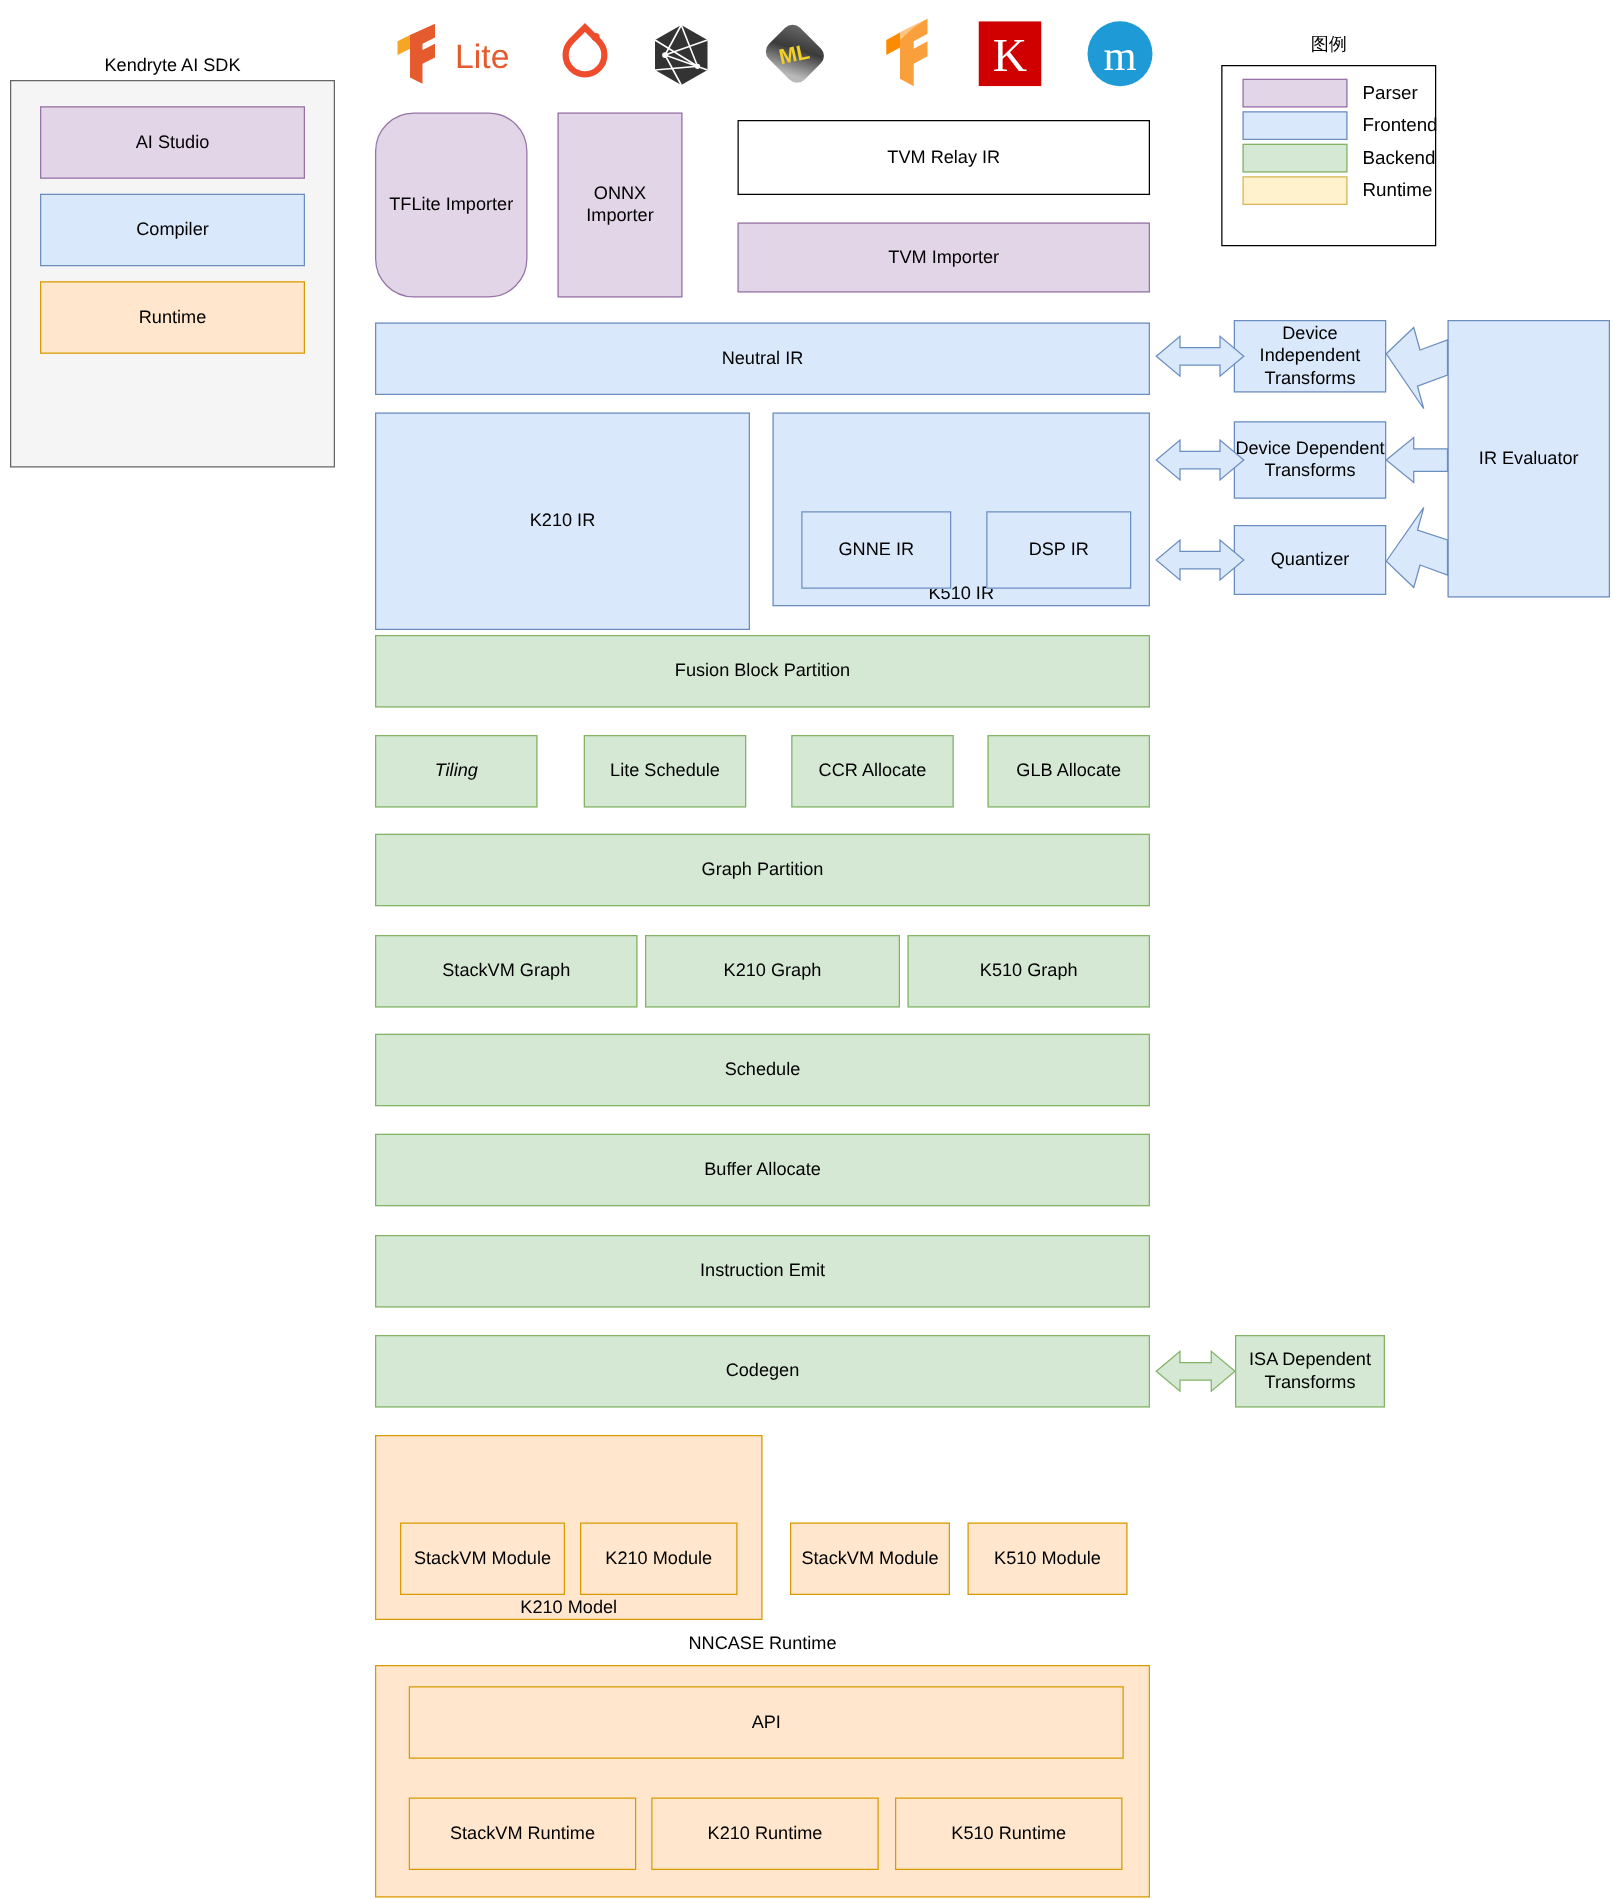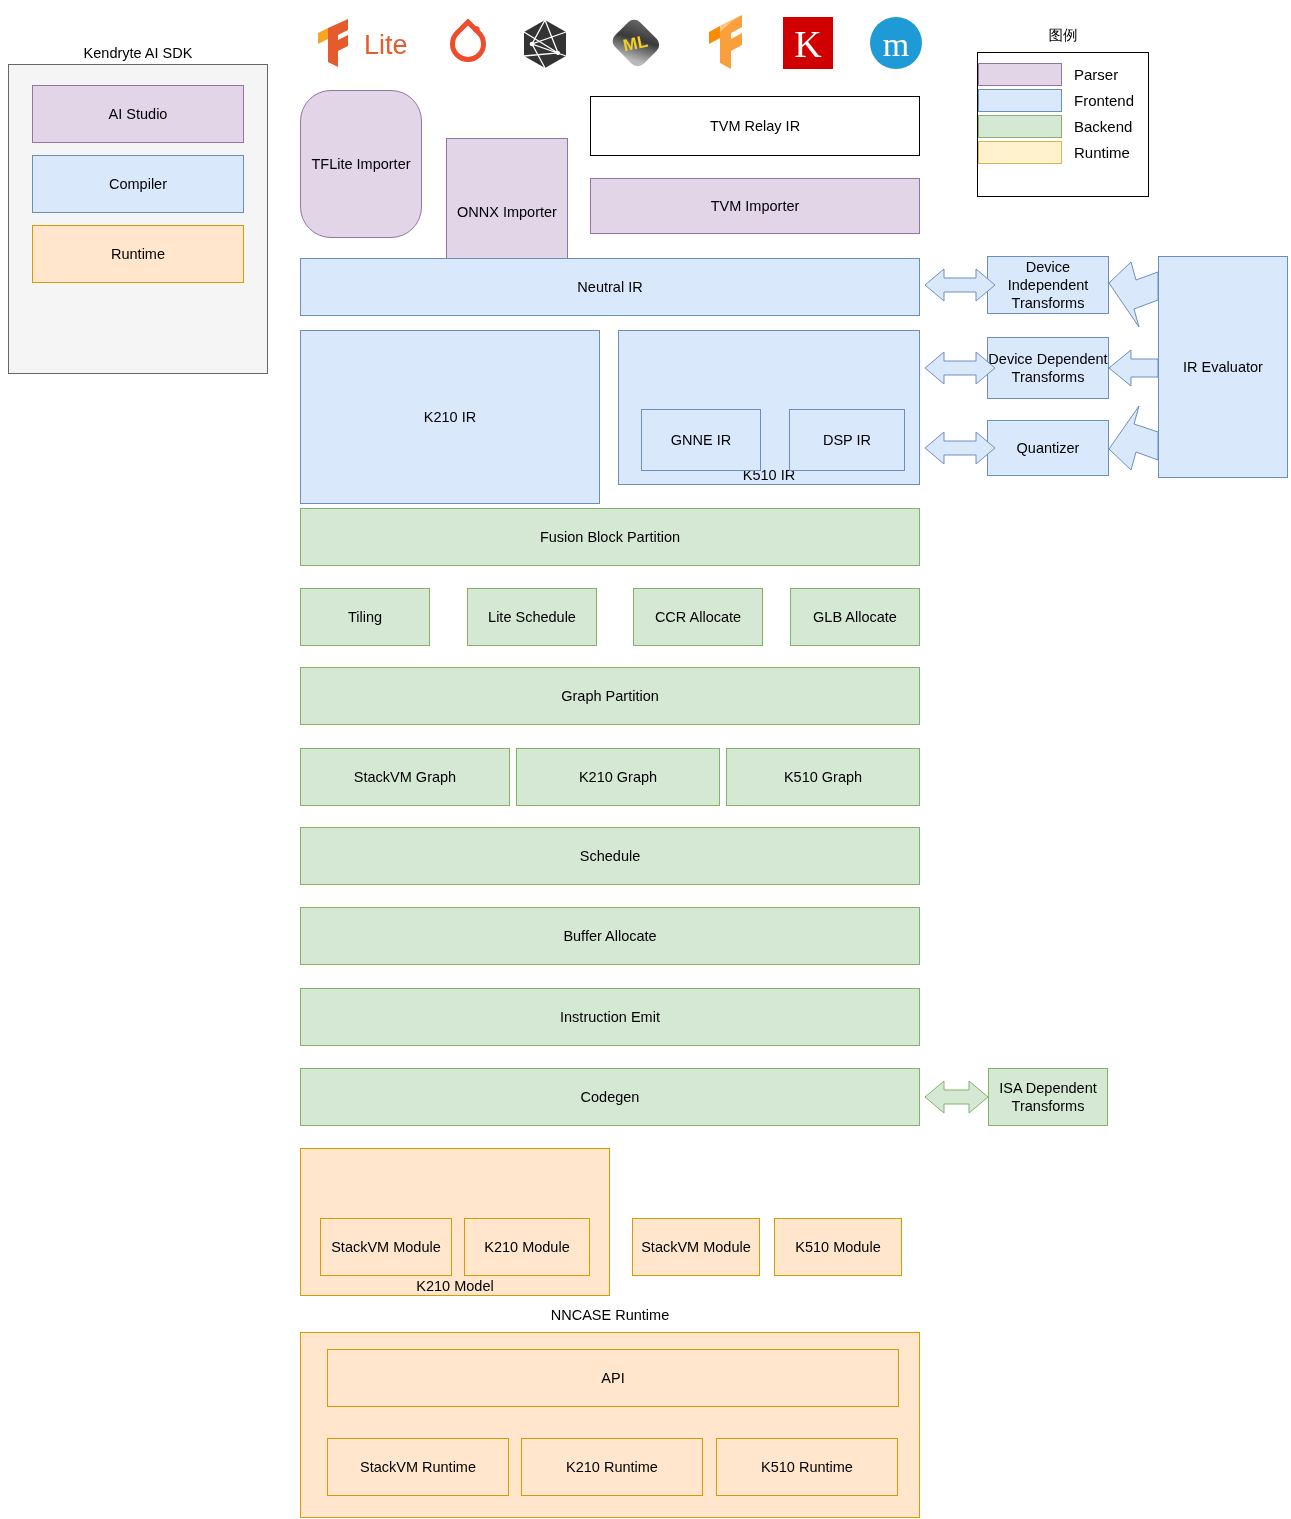--- a/index.html
+++ b/index.html
@@ -48,20 +48,21 @@
   #legend-box{
     position:absolute;
     box-sizing:border-box;
     border:1px solid #000;
     background:#fff;
   }
   .legend-row{
     display:flex;
     align-items:center;
     height:26px;
+    margin-left:16px;
   }
   .legend-swatch{
     width:84px;height:23px;
     box-sizing:border-box;
     border-width:1px;border-style:solid;
     flex:0 0 auto;
   }
   .legend-text{
     margin-left:12px;
     font-size:15px;
@@ -172,42 +173,42 @@
       <div class="legend-swatch" style="background:#d5e8d4;border-color:#82b366;"></div>
       <div class="legend-text">Backend</div>
     </div>
     <div class="legend-row">
       <div class="legend-swatch" style="background:#fff2cc;border-color:#d6b656;"></div>
       <div class="legend-text">Runtime</div>
     </div>
   </div>
 
   <div class="box parser" style="left:300px;top:90px;width:122px;height:148px;border-radius:31px;">TFLite Importer</div>
-  <div class="box parser" style="left:446px;top:90px;width:122px;height:148px;margin-top:48px;">ONNX Importer</div>
+  <div class="box parser" style="left:446px;top:90px;width:100px;height:148px;">ONNX Importer</div>
   <div class="box plain" style="left:590px;top:96px;width:330px;height:60px;">TVM Relay IR</div>
   <div class="box parser" style="left:590px;top:178px;width:330px;height:56px;">TVM Importer</div>
 
   <div class="box frontend" style="left:300px;top:258px;width:620px;height:58px;">Neutral IR</div>
 
   <div class="box frontend" style="left:300px;top:330px;width:300px;height:174px;">K210 IR</div>
 
   <div class="box frontend top-align" style="left:618px;top:330px;width:302px;height:155px;">
     <span>K510 IR</span>
   </div>
   <div class="box frontend" style="left:641px;top:409px;width:120px;height:62px;">GNNE IR</div>
   <div class="box frontend" style="left:789px;top:409px;width:116px;height:62px;">DSP IR</div>
 
   <div class="box frontend" style="left:987px;top:256px;width:122px;height:58px;">Device Independent Transforms</div>
   <div class="box frontend" style="left:987px;top:337px;width:122px;height:62px;">Device Dependent Transforms</div>
   <div class="box frontend" style="left:987px;top:420px;width:122px;height:56px;">Quantizer</div>
   <div class="box frontend" style="left:1158px;top:256px;width:130px;height:222px;">IR Evaluator</div>
 
   <div class="box backend" style="left:300px;top:508px;width:620px;height:58px;">Fusion Block Partition</div>
 
-  <div class="box backend" style="left:300px;top:588px;width:130px;height:58px;">Tiling</div>
+  <div class="box backend" style="left:300px;top:588px;width:130px;height:58px;font-style:italic;">Tiling</div>
   <div class="box backend" style="left:467px;top:588px;width:130px;height:58px;">Lite Schedule</div>
   <div class="box backend" style="left:633px;top:588px;width:130px;height:58px;">CCR Allocate</div>
   <div class="box backend" style="left:790px;top:588px;width:130px;height:58px;">GLB Allocate</div>
 
   <div class="box backend" style="left:300px;top:667px;width:620px;height:58px;">Graph Partition</div>
 
   <div class="box backend" style="left:300px;top:748px;width:210px;height:58px;">StackVM Graph</div>
   <div class="box backend" style="left:516px;top:748px;width:204px;height:58px;">K210 Graph</div>
   <div class="box backend" style="left:726px;top:748px;width:194px;height:58px;">K510 Graph</div>
 

